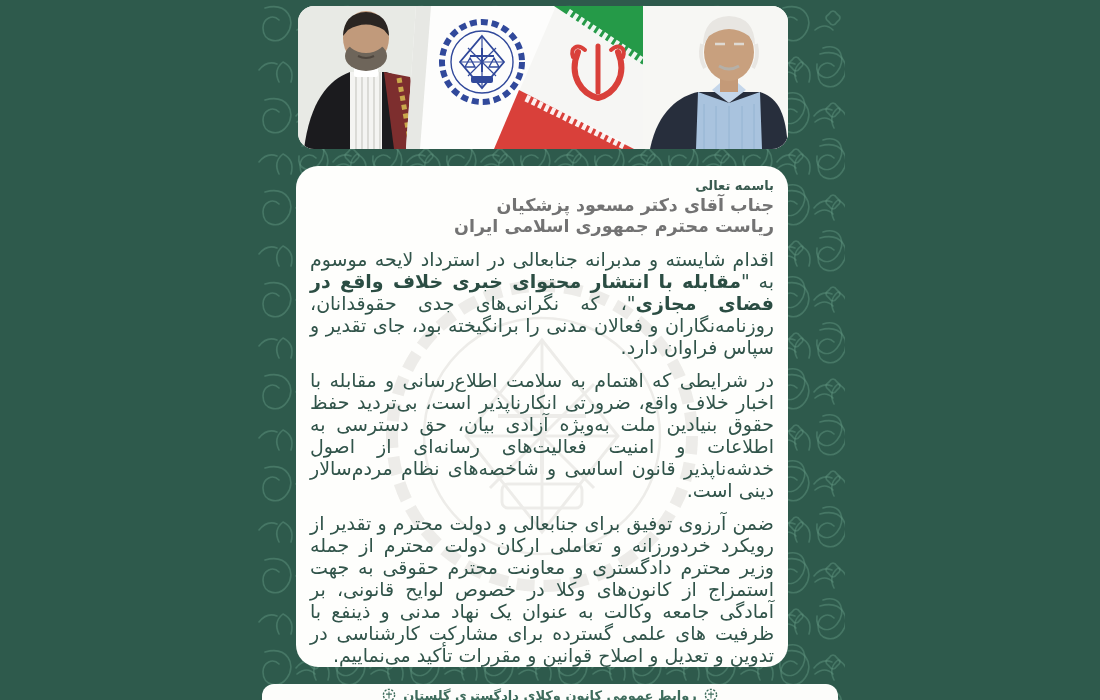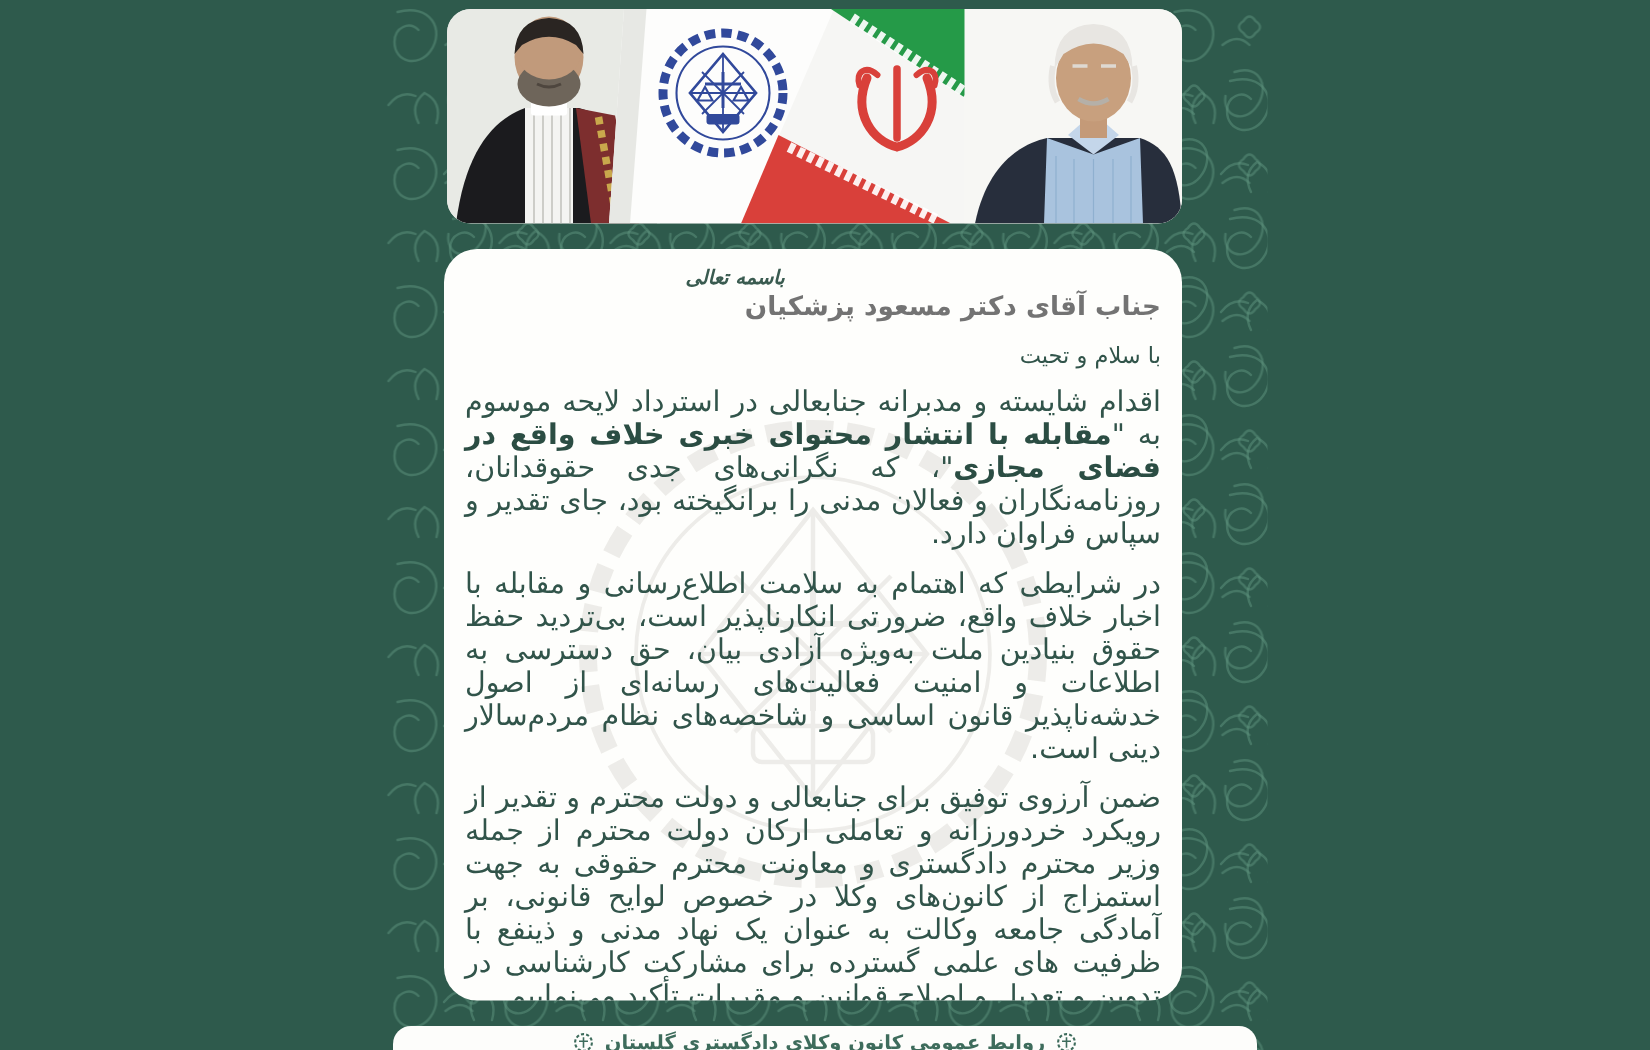--- a/index.html
+++ b/index.html
@@ -131,27 +131,27 @@
       <g fill="none" stroke="#ecebe7" stroke-width="3">
         <circle r="150" stroke-width="12" stroke-dasharray="18 9"></circle>
         <circle r="118" stroke-width="2.5"></circle>
         <path d="M0,-96 L76,0 L0,96 L-76,0 Z"></path>
         <path d="M0,-96 V96 M-76,0 H76 M-52,-52 L52,52 M-52,52 L52,-52"></path>
         <path d="M-44,-20 H44 M0,-48 V38" stroke-width="4"></path>
         <rect x="-40" y="48" width="80" height="24" rx="6"></rect>
       </g>
     </svg>
 
-    <div class="bismillah" style="text-align:left;padding-left:0;margin-left:147px;font-style:italic;">
+    <div class="bismillah" style="text-align:right;padding-left:0;margin-left:147px;">
       <span>باسمه تعالی</span>
     </div>
 
     <div class="recipient">جناب آقای دکتر مسعود پزشکیان</div>
+    <div class="recipient">ریاست محترم جمهوری اسلامی ایران</div>
 
-    <div class="salutation">با سلام و تحیت</div>
 
     <div class="para"><span>اقدام شایسته و مدبرانه جنابعالی در استرداد لایحه موسوم به "</span><b>مقابله با انتشار محتوای خبری خلاف واقع در فضای مجازی</b><span>"، که نگرانی‌های جدی حقوقدانان، روزنامه‌نگاران و فعالان مدنی را برانگیخته بود، جای تقدیر و سپاس فراوان دارد.</span></div>
 
     <div class="para">در شرایطی که اهتمام به سلامت اطلاع‌رسانی و مقابله با اخبار خلاف واقع، ضرورتی انکارناپذیر است، بی‌تردید حفظ حقوق بنیادین ملت به‌ویژه آزادی بیان، حق دسترسی به اطلاعات و امنیت فعالیت‌های رسانه‌ای از اصول خدشه‌ناپذیر قانون اساسی و شاخصه‌های نظام مردم‌سالار دینی است.</div>
     <div class="para">ضمن آرزوی توفیق برای جنابعالی و دولت محترم و تقدیر از رویکرد خردورزانه و تعاملی ارکان دولت محترم از جمله وزیر محترم دادگستری و معاونت محترم حقوقی به جهت استمزاج از کانون‌های وکلا در خصوص لوایح قانونی، بر آمادگی جامعه وکالت به عنوان یک نهاد مدنی و ذینفع با ظرفیت های علمی گسترده برای مشارکت کارشناسی در تدوین و تعدیل و اصلاح قوانین و مقررات تأکید می‌نماییم.</div>
 
   </div>
 
   <div class="footer-strip">
     <svg width="14" height="14" viewBox="-8 -8 16 16">

